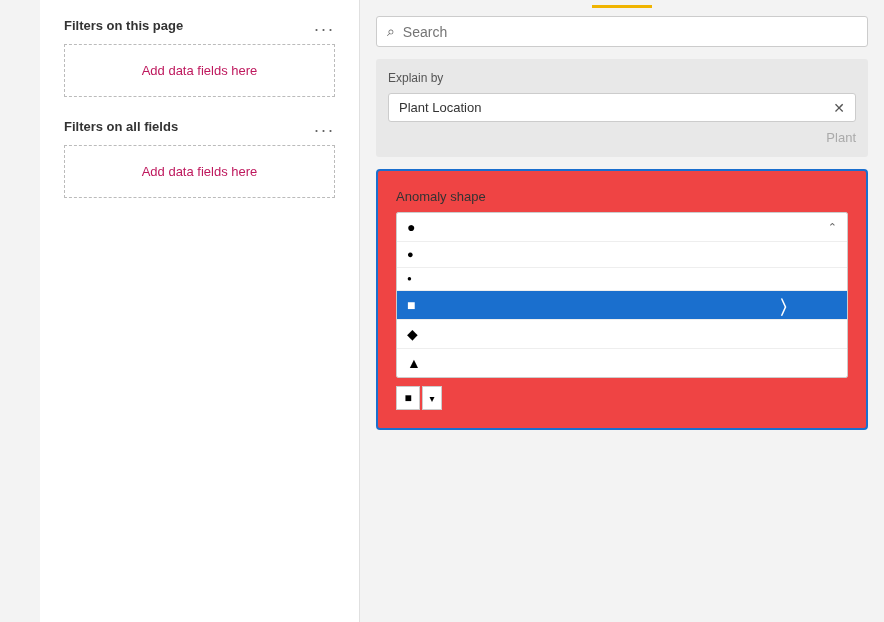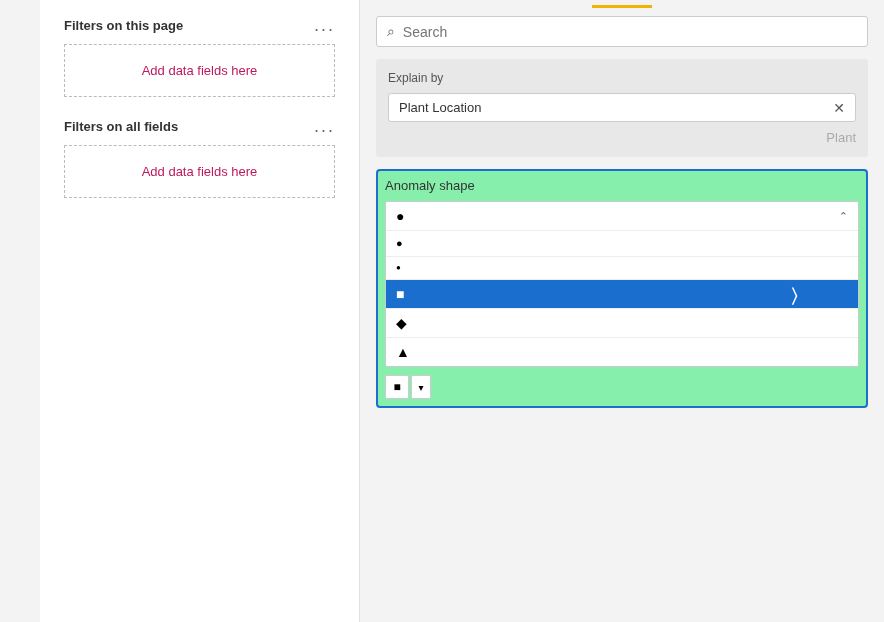--- a/index.html
+++ b/index.html
@@ -153,22 +153,22 @@
       color: #aaa;
       font-size: 13px;
       cursor: default;
       width: 100%;
     }
 
     
     .anomaly-section {
       border: 2px solid #1a6fce;
       border-radius: 4px;
-      background: #86efac;
-      padding: 7px;
+      background: #ef4444;
+      padding: 18px;
     }
 
     .anomaly-label {
       font-size: 13px;
       color: #333;
       margin-bottom: 8px;
     }
 
     .anomaly-list {
       border: 1px solid #ccc;

